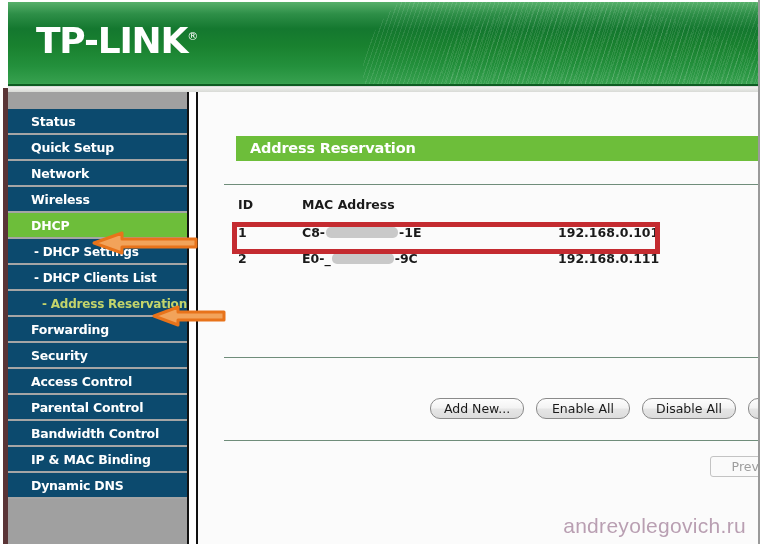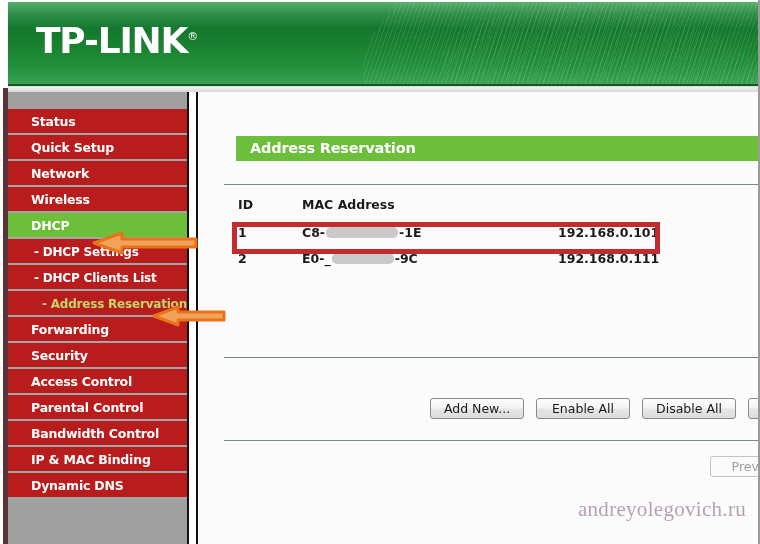--- a/index.html
+++ b/index.html
@@ -159,21 +159,21 @@
     box-sizing: border-box;
   }
   .sidebar-spacer {
     height: 17px;
     background: #a0a0a0;
   }
   .nav-item {
     position: relative;
     height: 26px;
     line-height: 26px;
-    background: #b91c1c;
+    background: #0c4a6e;
     color: #ffffff;
     font-size: 12.5px;
     font-weight: bold;
     padding-left: 23px;
     box-sizing: border-box;
     border-bottom: 2px solid #a5a5a5;
     white-space: nowrap;
     font-family: "DejaVu Sans", sans-serif;
     letter-spacing: -0.2px;
   }
@@ -320,21 +320,21 @@
   }
   .btn {
     min-width: 94px;
     height: 21px;
     line-height: 19px;
     text-align: center;
     font-size: 12.5px;
     color: #1a1a1a;
     background: linear-gradient(to bottom,#fdfdfd 0%, #f3f3f3 48%, #e6e6e6 52%, #dcdcdc 100%);
     border: 1px solid #8a8a8a;
-    border-radius: 3px;
+    border-radius: 10px;
     box-sizing: border-box;
     font-family: "DejaVu Sans", sans-serif;
     cursor: pointer;
     padding: 0 8px;
   }
 
   
   .page-row {
     position: absolute;
     left: 512px;
@@ -354,24 +354,24 @@
     border-radius: 3px;
     box-sizing: border-box;
     font-family: "DejaVu Sans", sans-serif;
     cursor: default;
   }
 
   
   .watermark {
     position: absolute;
     right: 14px;
-    bottom: 22px;
+    bottom: 6px;
     font-size: 21px;
     color: #b99fb2;
-    font-family: Liberation Serif, serif;
+    font-family: Liberation Sans, sans-serif;
     letter-spacing: 0.3px;
     z-index: 50;
     white-space: nowrap;
   }
 
   
   .right-edge {
     position: absolute;
     right: 0; top: 0;
     width: 2px; height: 544px;

